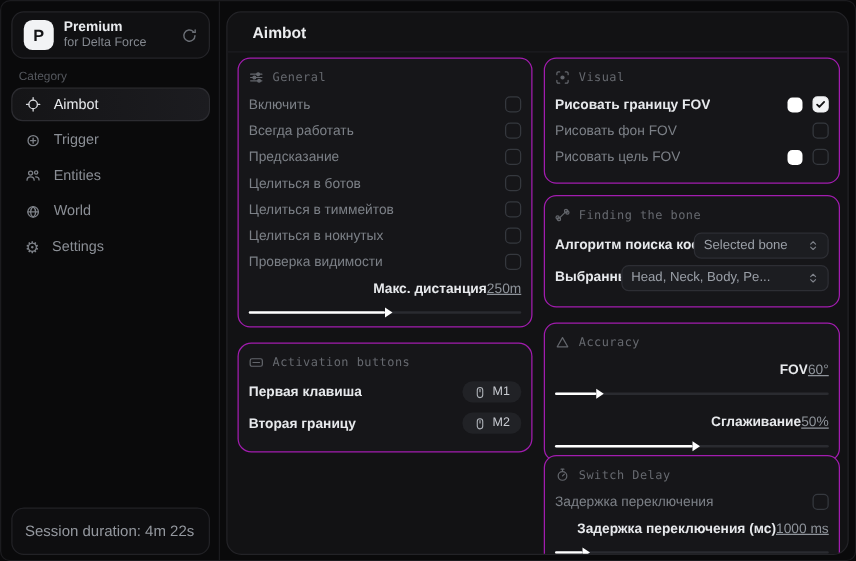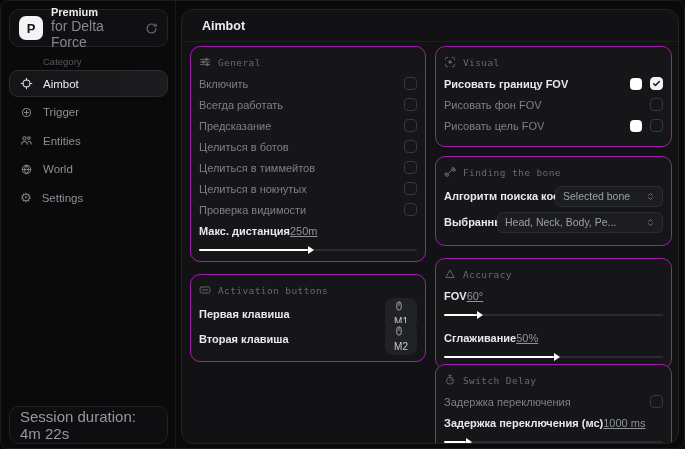--- a/index.html
+++ b/index.html
@@ -12,37 +12,37 @@
   .sidebar { position:absolute; left:0; top:0; width:175px; height:449px;
     border-right:1px solid #1b1b1e; }
   .brand-card { position:absolute; left:8px; top:8px; width:159px; height:38px;
     border:1px solid #242428; border-radius:10px; display:flex; align-items:center;
     gap:8px; padding:0 9px; background:#101012; }
   .logo { width:24px; height:24px; background:#f2f3f5; border-radius:7px;
     color:#141416; font-weight:bold; font-size:13px; display:flex;
     align-items:center; justify-content:center; flex-shrink:0; }
   .brand-text { line-height:1.15; }
   .brand-title { font-size:11px; font-weight:bold; color:#e9ebee; }
-  .brand-sub { font-size:14px; color:#84888f; }
+  .brand-sub { font-size:10px; color:#84888f; }
   .sync { margin-left:auto; color:#6a6e75; display:flex; }
-  .cat-label { position:absolute; left:14px; top:55px; font-size:9.5px; color:#55585e;margin-left:28px; }
+  .cat-label { position:absolute; left:14px; top:55px; font-size:9.5px; color:#55585e; }
   .nav { position:absolute; left:8px; top:69px; width:159px; display:flex;
     flex-direction:column; gap:1.5px; }
   .nav-item { height:27px; display:flex; align-items:center; gap:10px;
     padding:0 10px; font-size:11.5px; color:#8b8f96; border:1px solid transparent;
     border-radius:9px; cursor:pointer; }
   .nav-item .nicon { display:flex; color:#7d8188; }
   .nav-item.active { border-color:#2c2c31; color:#e9ebee;
     background:linear-gradient(90deg,#151517,#1c1c20); }
   .nav-item.active .nicon { color:#d8dade; }
   .gear-glyph { font-size:13px; line-height:1; }
   .session-box { position:absolute; left:8px; bottom:6px; width:159px; height:38px;
     border:1px solid #222226; border-radius:10px; display:flex; align-items:center;
     padding:0 10px; background:#0e0e10; }
-  .session-text { font-size:15px; color:#94989f; }
+  .session-text { font-size:12px; color:#94989f; }
 
   
   .main { position:absolute; left:180px; top:8px; width:498px; height:435px;
     background:#121214; border:1px solid #232327; border-radius:12px; overflow:hidden; }
   .main-header { height:32px; border-bottom:1px solid #1d1d21; display:flex;
     align-items:center; padding:0 20px; }
   .main-title { font-size:12.5px; font-weight:bold; color:#ecedef; }
 
   .panel { position:absolute; background:#161619; border:1px solid #a21caf;
     border-radius:10px; padding:9px 8px 10px; }
@@ -73,35 +73,35 @@
     border-top:4px solid transparent; border-bottom:4px solid transparent;
     border-left:6px solid #fff; }
 
   .dropdown { display:flex; align-items:center; gap:8px; background:#1c1d21;
     border:1px solid #2d2e34; border-radius:6px; padding:0 7px; height:21px;
     font-size:10.5px; color:#9ba0a8; cursor:pointer; flex-shrink:0;
     white-space:nowrap; overflow:hidden; }
   .dropdown .chev { margin-left:auto; display:flex; color:#7e828a; }
   .dd-val { overflow:hidden; white-space:nowrap; }
 
-  .keybtn { display:flex; align-items:flex-start; gap:5px; background:#212226;
+  .keybtn { display:flex; align-items:flex-end; gap:5px; background:#212226;
     border-radius:8px; padding:3px 9px; font-size:10px; color:#c7cad0;
-    cursor:pointer;flex-direction:column; }
+    cursor:pointer; }
   .keybtn .micon { display:flex; color:#aeb2b8; }
 
   
   .p-general    { left:8px;   top:36px;  width:236px; }
-  .p-activation { left:8px;   top:264px; width:236px; }
+  .p-activation { left:8px;   top:264px; width:236px;border-radius:11px; }
   .p-visual     { left:253px; top:36px;  width:237px; }
   .p-bone       { left:253px; top:146px; width:237px; }
   .p-accuracy   { left:253px; top:248px; width:237px; }
   .p-switch     { left:253px; top:354px; width:237px; }
   .arow { height:25px; }
   .brow { height:26px; }
-  .slider-head { display:flex; align-items:center; justify-content:flex-start;
+  .slider-head { display:flex; align-items:center; justify-content:flex-end;
     height:21px; }
 </style>
 </head>
 <body>
 
 <div class="screen">
 
   <aside class="sidebar">
     <div class="brand-card">
       <div class="logo">P</div>
@@ -242,21 +242,21 @@
             <span class="micon">
               <svg width="10" height="10" viewBox="0 0 16 16" fill="none" stroke="currentColor" stroke-width="1.4" stroke-linecap="round">
                 <rect x="4.5" y="1.5" width="7" height="13" rx="3.5"></rect>
                   <path d="M8 4v3"></path>
               </svg>
             </span>
             <span>M1</span>
           </span>
         </div>
         <div class="row arow">
-          <span class="lbl bright">Вторая клавиша</span>
+          <span class="lbl bright">Вторая границу</span>
           <span class="keybtn">
             <span class="micon">
               <svg width="10" height="10" viewBox="0 0 16 16" fill="none" stroke="currentColor" stroke-width="1.4" stroke-linecap="round">
                 <rect x="4.5" y="1.5" width="7" height="13" rx="3.5"></rect>
                   <path d="M8 4v3"></path>
               </svg>
             </span>
             <span>M2</span>
           </span>
         </div>

